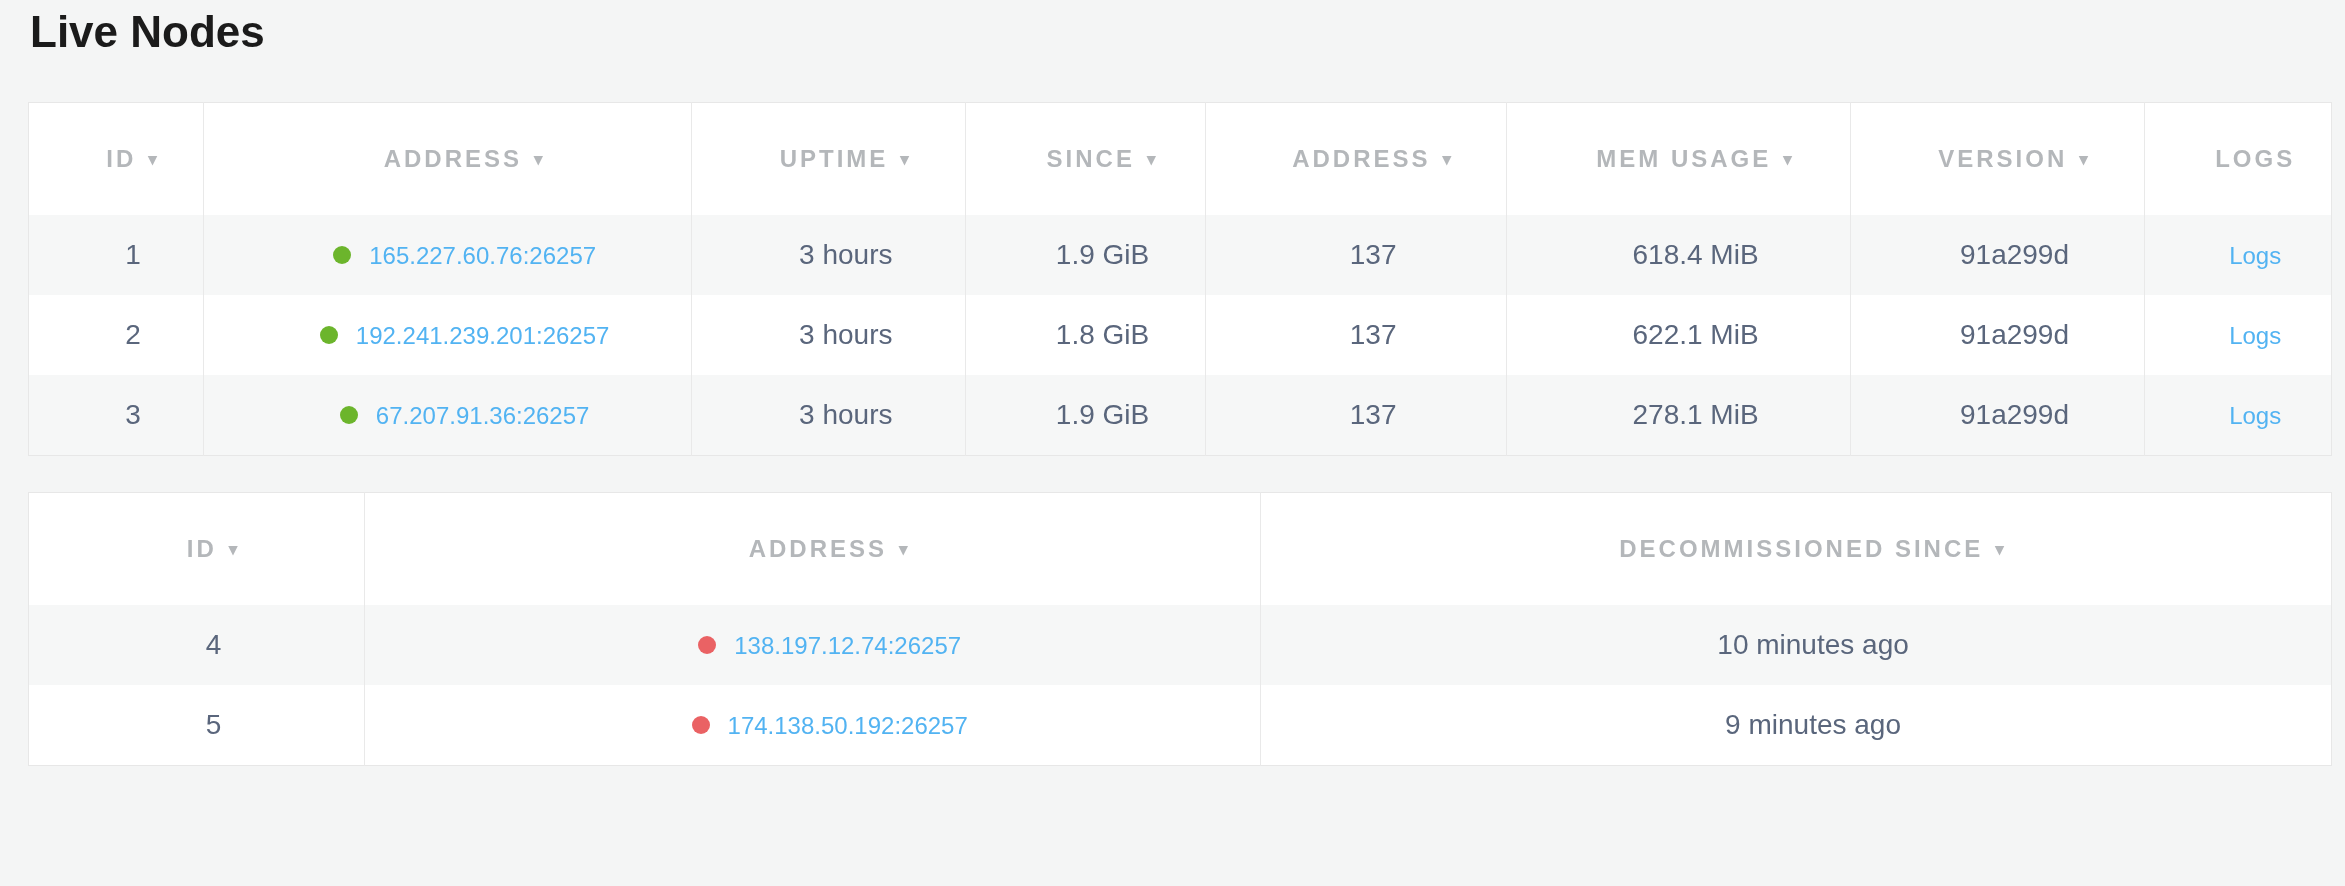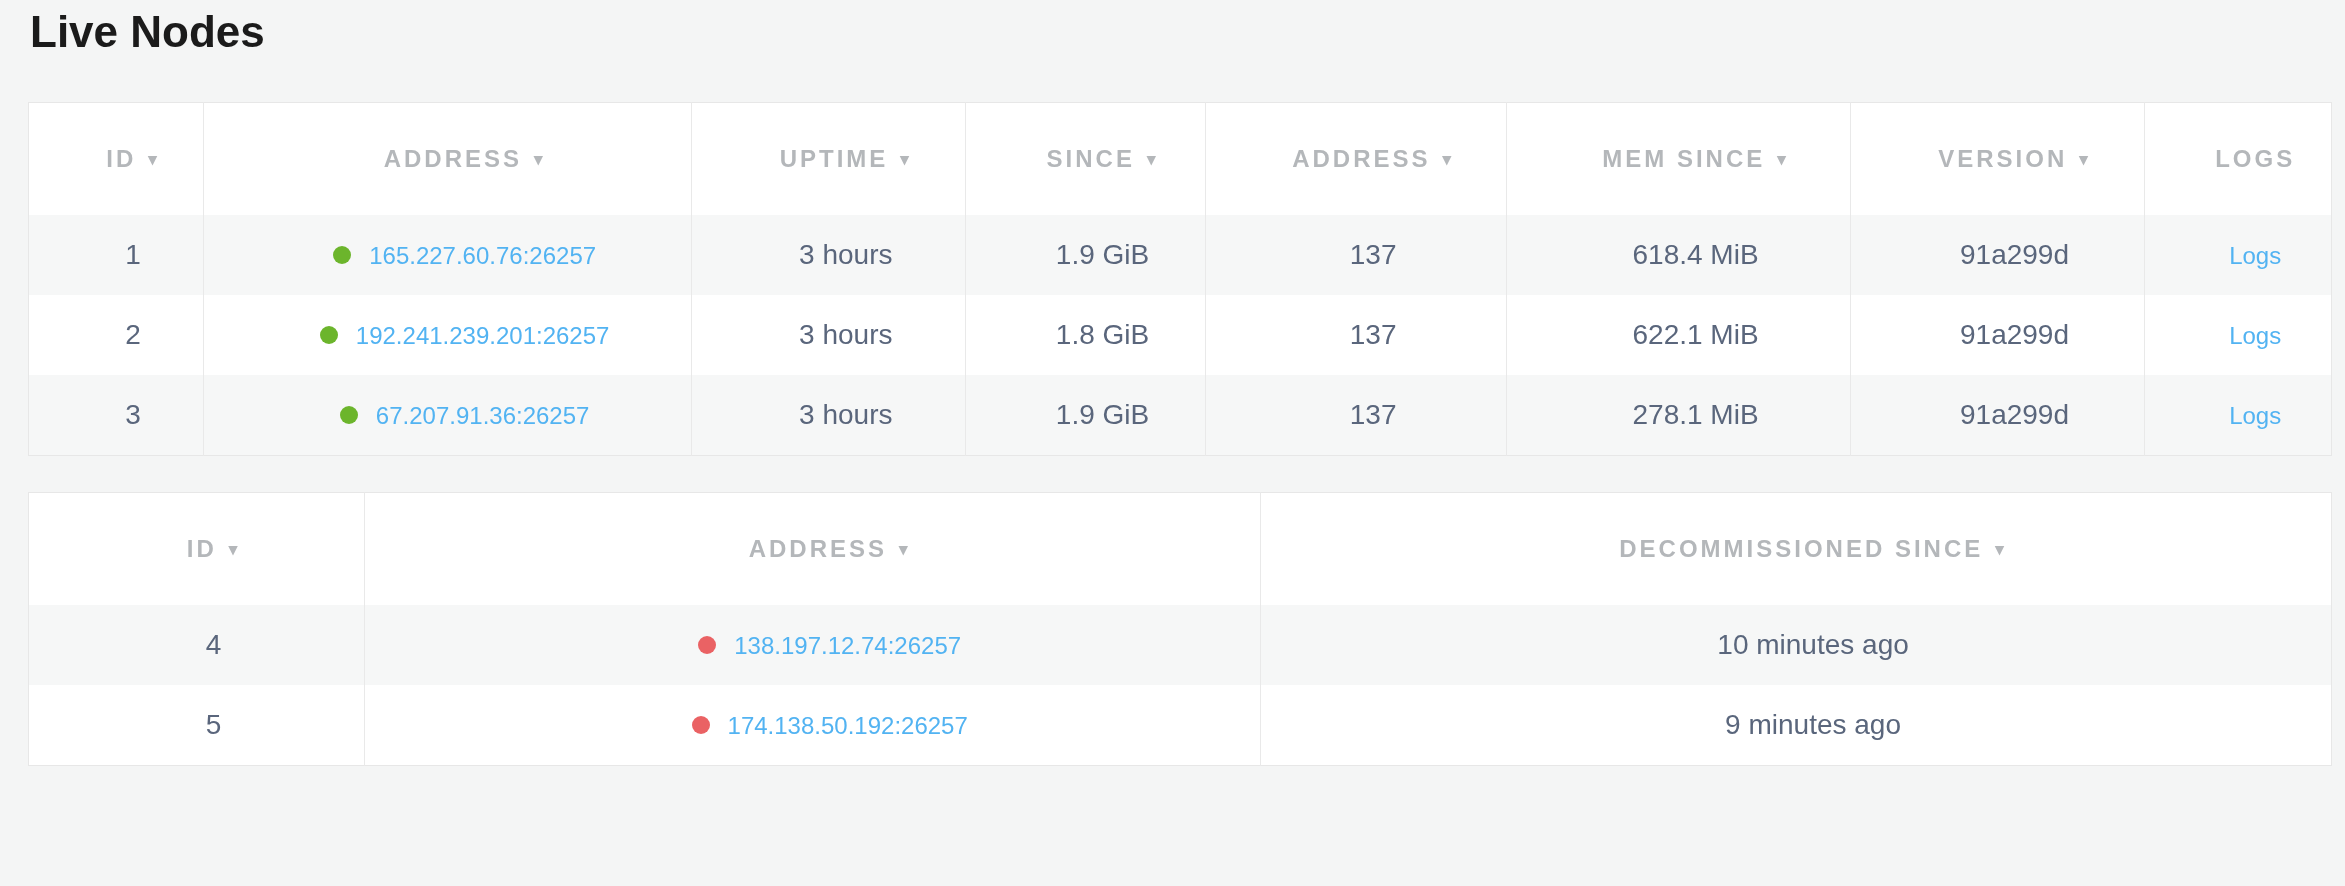--- a/index.html
+++ b/index.html
@@ -103,21 +103,21 @@
           <col style="width: 12.8%;">
           <col style="width: 8.1%;">
         </colgroup>
         <thead>
           <tr>
             <th><span>ID</span><span class="sort-arrow">▾</span></th>
             <th><span>ADDRESS</span><span class="sort-arrow">▾</span></th>
             <th><span>UPTIME</span><span class="sort-arrow">▾</span></th>
             <th><span>SINCE</span><span class="sort-arrow">▾</span></th>
             <th><span>ADDRESS</span><span class="sort-arrow">▾</span></th>
-            <th><span>MEM SINCE</span><span class="sort-arrow">▾</span></th>
+            <th><span>MEM USAGE</span><span class="sort-arrow">▾</span></th>
             <th><span>VERSION</span><span class="sort-arrow">▾</span></th>
             <th><span>LOGS</span></th>
           </tr>
         </thead>
         <tbody>
           <tr>
             <td>1</td>
             <td><span class="status-dot" style="background: rgb(108, 181, 44);"></span><a class="node-link" href="#">165.227.60.76:26257</a></td>
             <td>3 hours</td>
             <td>1.9 GiB</td>

